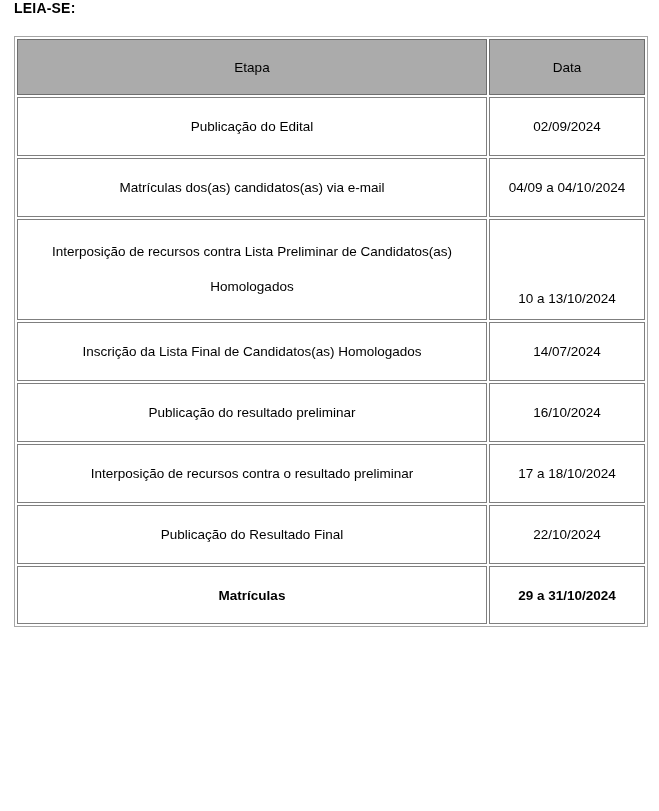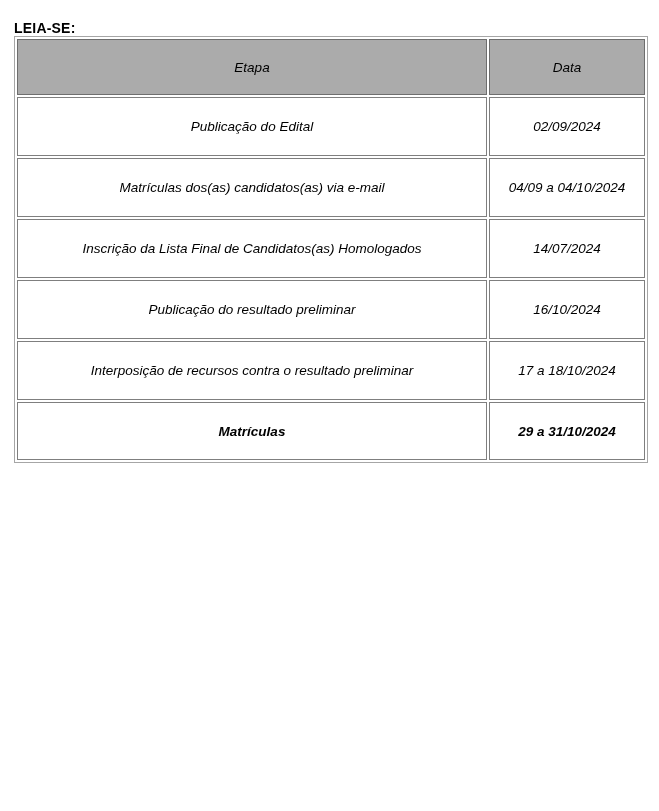--- a/index.html
+++ b/index.html
@@ -14,36 +14,35 @@
   }
   .page {
     position: relative;
     width: 659px;
     height: 811px;
     overflow: hidden;
   }
   .doc-title {
     position: absolute;
     left: 14px;
-    top: 20px;
+    top: 0;
     font-size: 14px;
     font-weight: bold;
     letter-spacing: 0.2px;
   }
   table.schedule {
     position: absolute;
     left: 14px;
     top: 36px;
     width: 634px;
     border-collapse: separate;
     border-spacing: 2px;
     border: 1px solid #a6a6a6;
     background: #ffffff;
     table-layout: fixed;
-    font-style: italic;
   }
   table.schedule td, table.schedule th {
     border: 1px solid #7f7f7f;
     text-align: center;
     vertical-align: middle;
     font-size: 13.5px;
     font-weight: normal;
     padding: 0 6px;
     overflow: hidden;
   }
@@ -90,32 +89,41 @@
     </thead>
     <tbody>
         <tr class="body-row">
           <td class="etapa-cell">Publicação do Edital</td>
           <td class="data-cell">02/09/2024</td>
         </tr>
         <tr class="body-row">
           <td class="etapa-cell">Matrículas dos(as) candidatos(as) via e-mail</td>
           <td class="data-cell">04/09 a 04/10/2024</td>
         </tr>
+        <tr class="body-row tall">
+          <td class="etapa-cell">Interposição de recursos contra Lista Preliminar de Candidatos(as)
+Homologados</td>
+          <td class="data-cell">10 a 13/10/2024</td>
+        </tr>
         <tr class="body-row">
           <td class="etapa-cell">Inscrição da Lista Final de Candidatos(as) Homologados</td>
           <td class="data-cell">14/07/2024</td>
         </tr>
         <tr class="body-row">
           <td class="etapa-cell">Publicação do resultado preliminar</td>
           <td class="data-cell">16/10/2024</td>
         </tr>
         <tr class="body-row">
           <td class="etapa-cell">Interposição de recursos contra o resultado preliminar</td>
           <td class="data-cell">17 a 18/10/2024</td>
         </tr>
+        <tr class="body-row">
+          <td class="etapa-cell">Publicação do Resultado Final</td>
+          <td class="data-cell">22/10/2024</td>
+        </tr>
         <tr class="body-row bold">
           <td class="etapa-cell">Matrículas</td>
           <td class="data-cell">29 a 31/10/2024</td>
         </tr>
       </tbody>
   </table>
 
 </div>
 
 </body></html>

